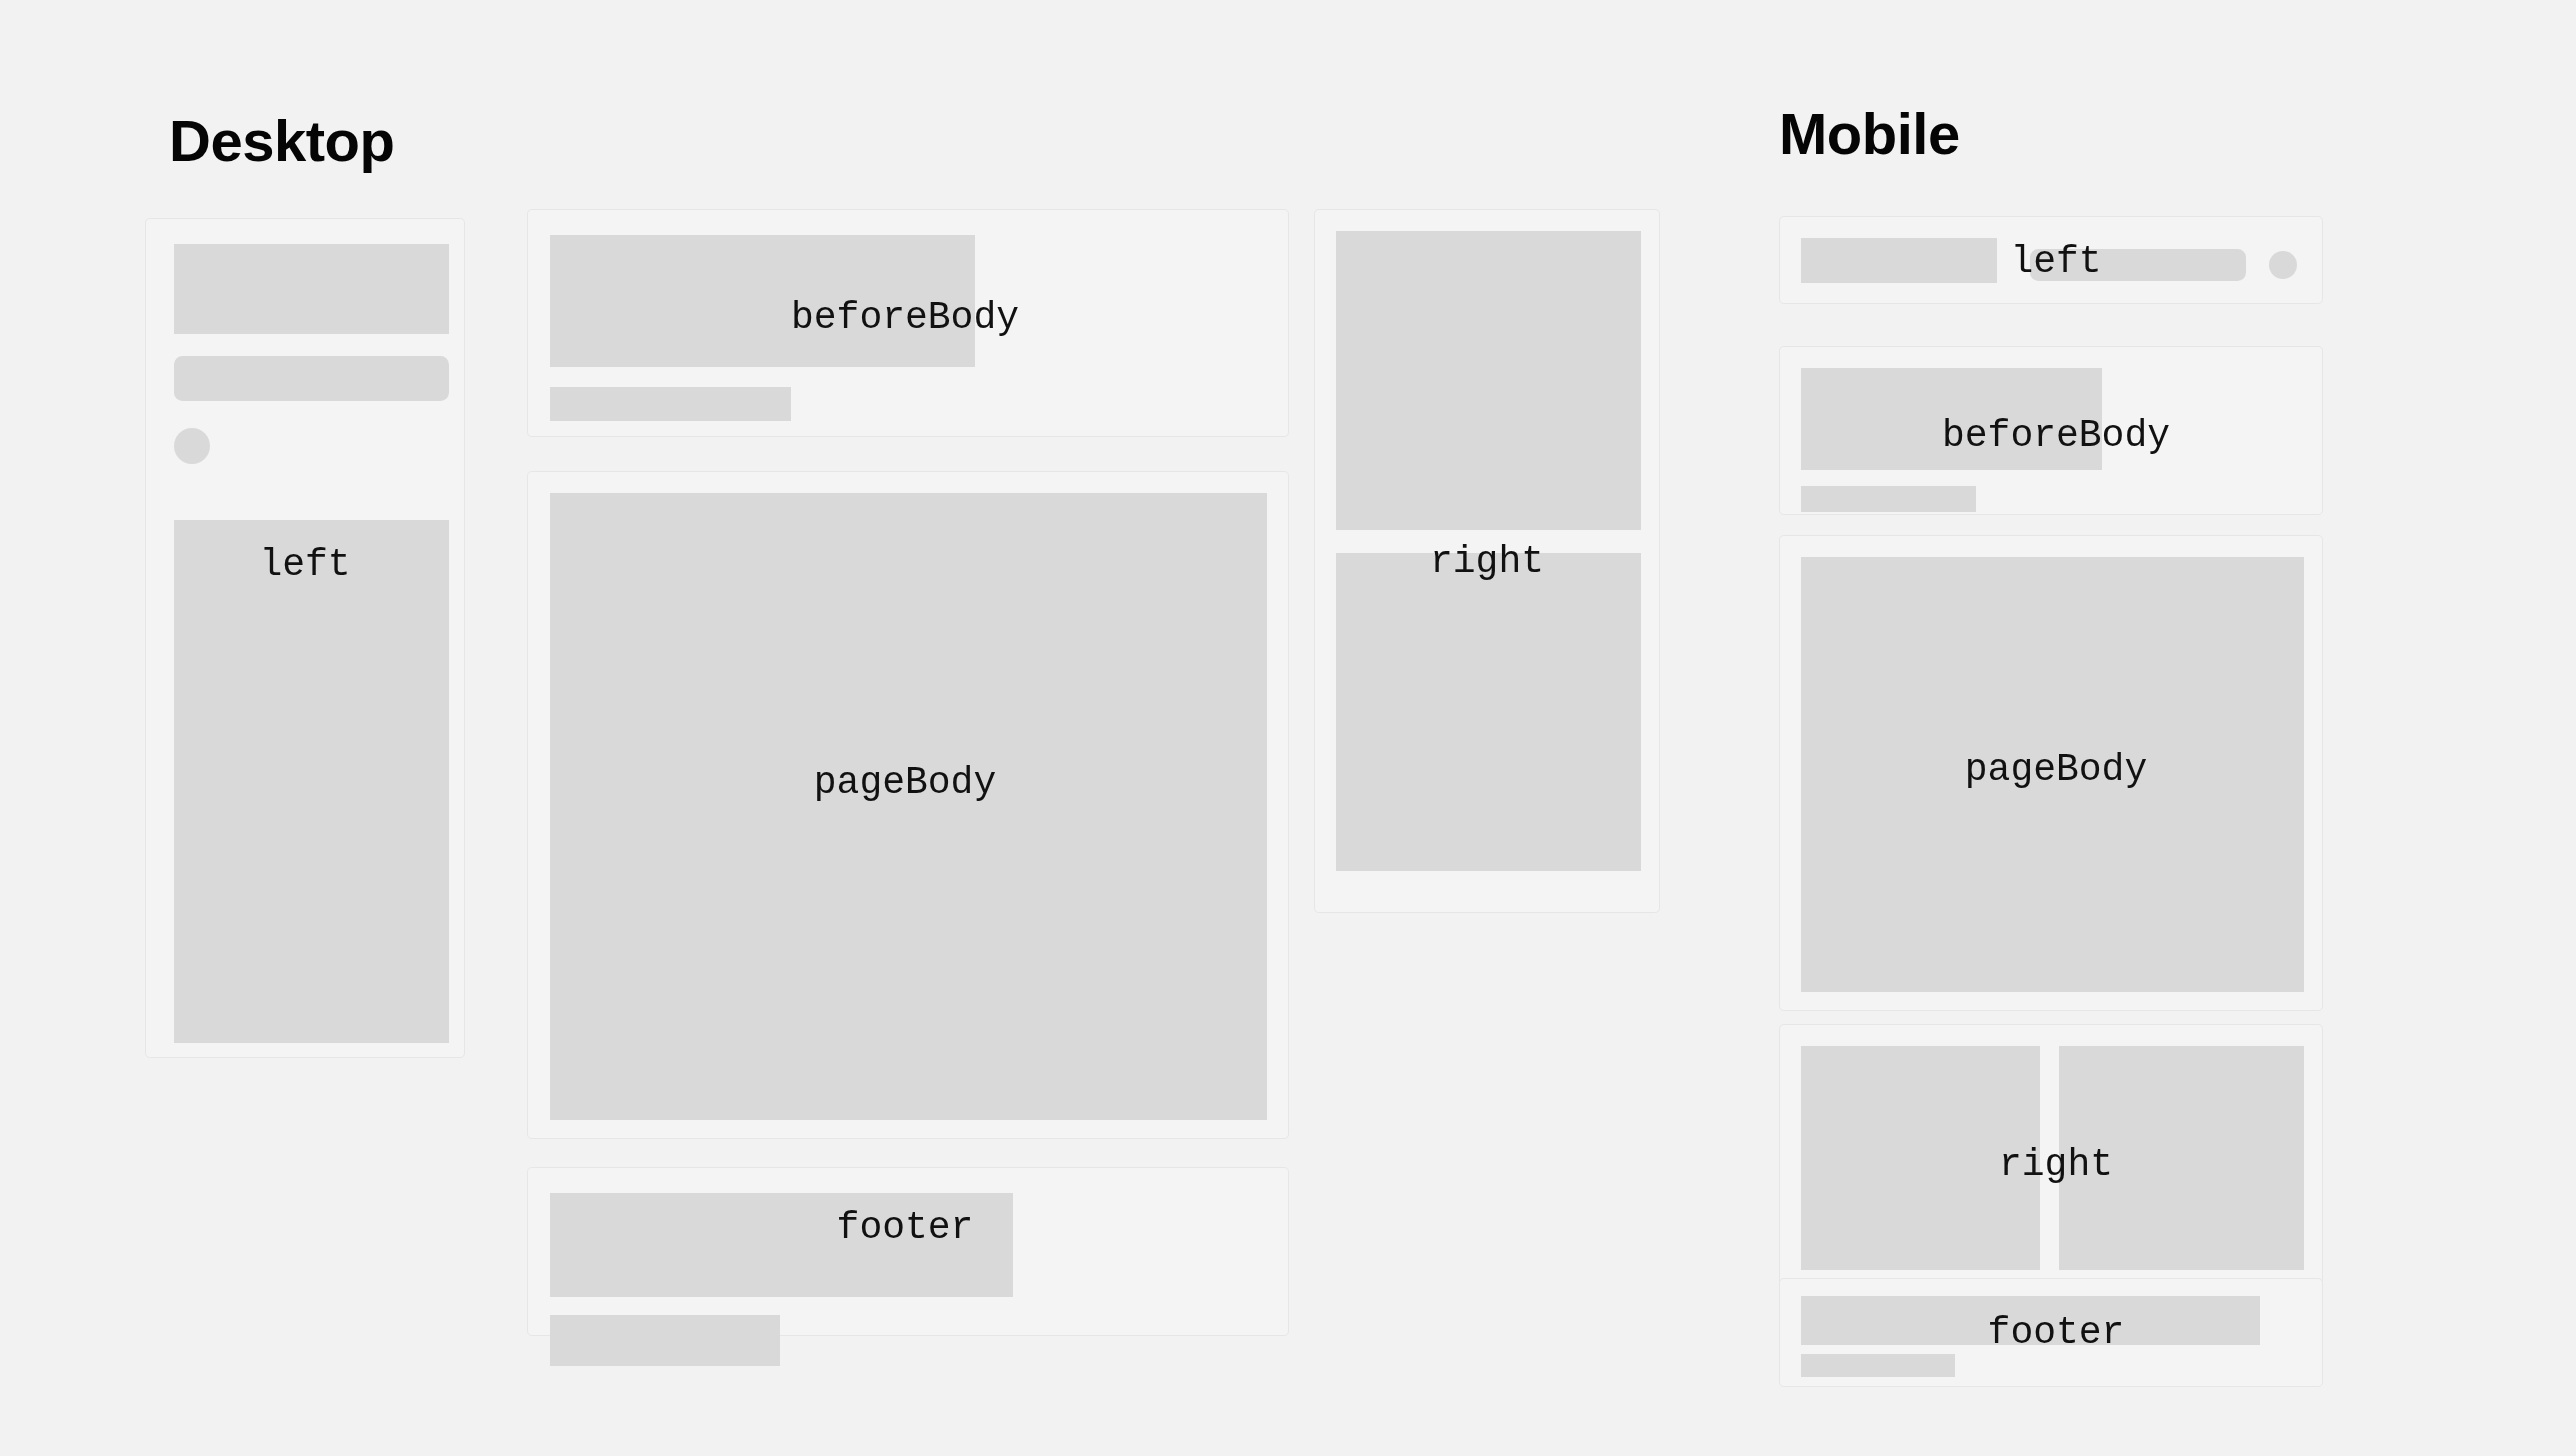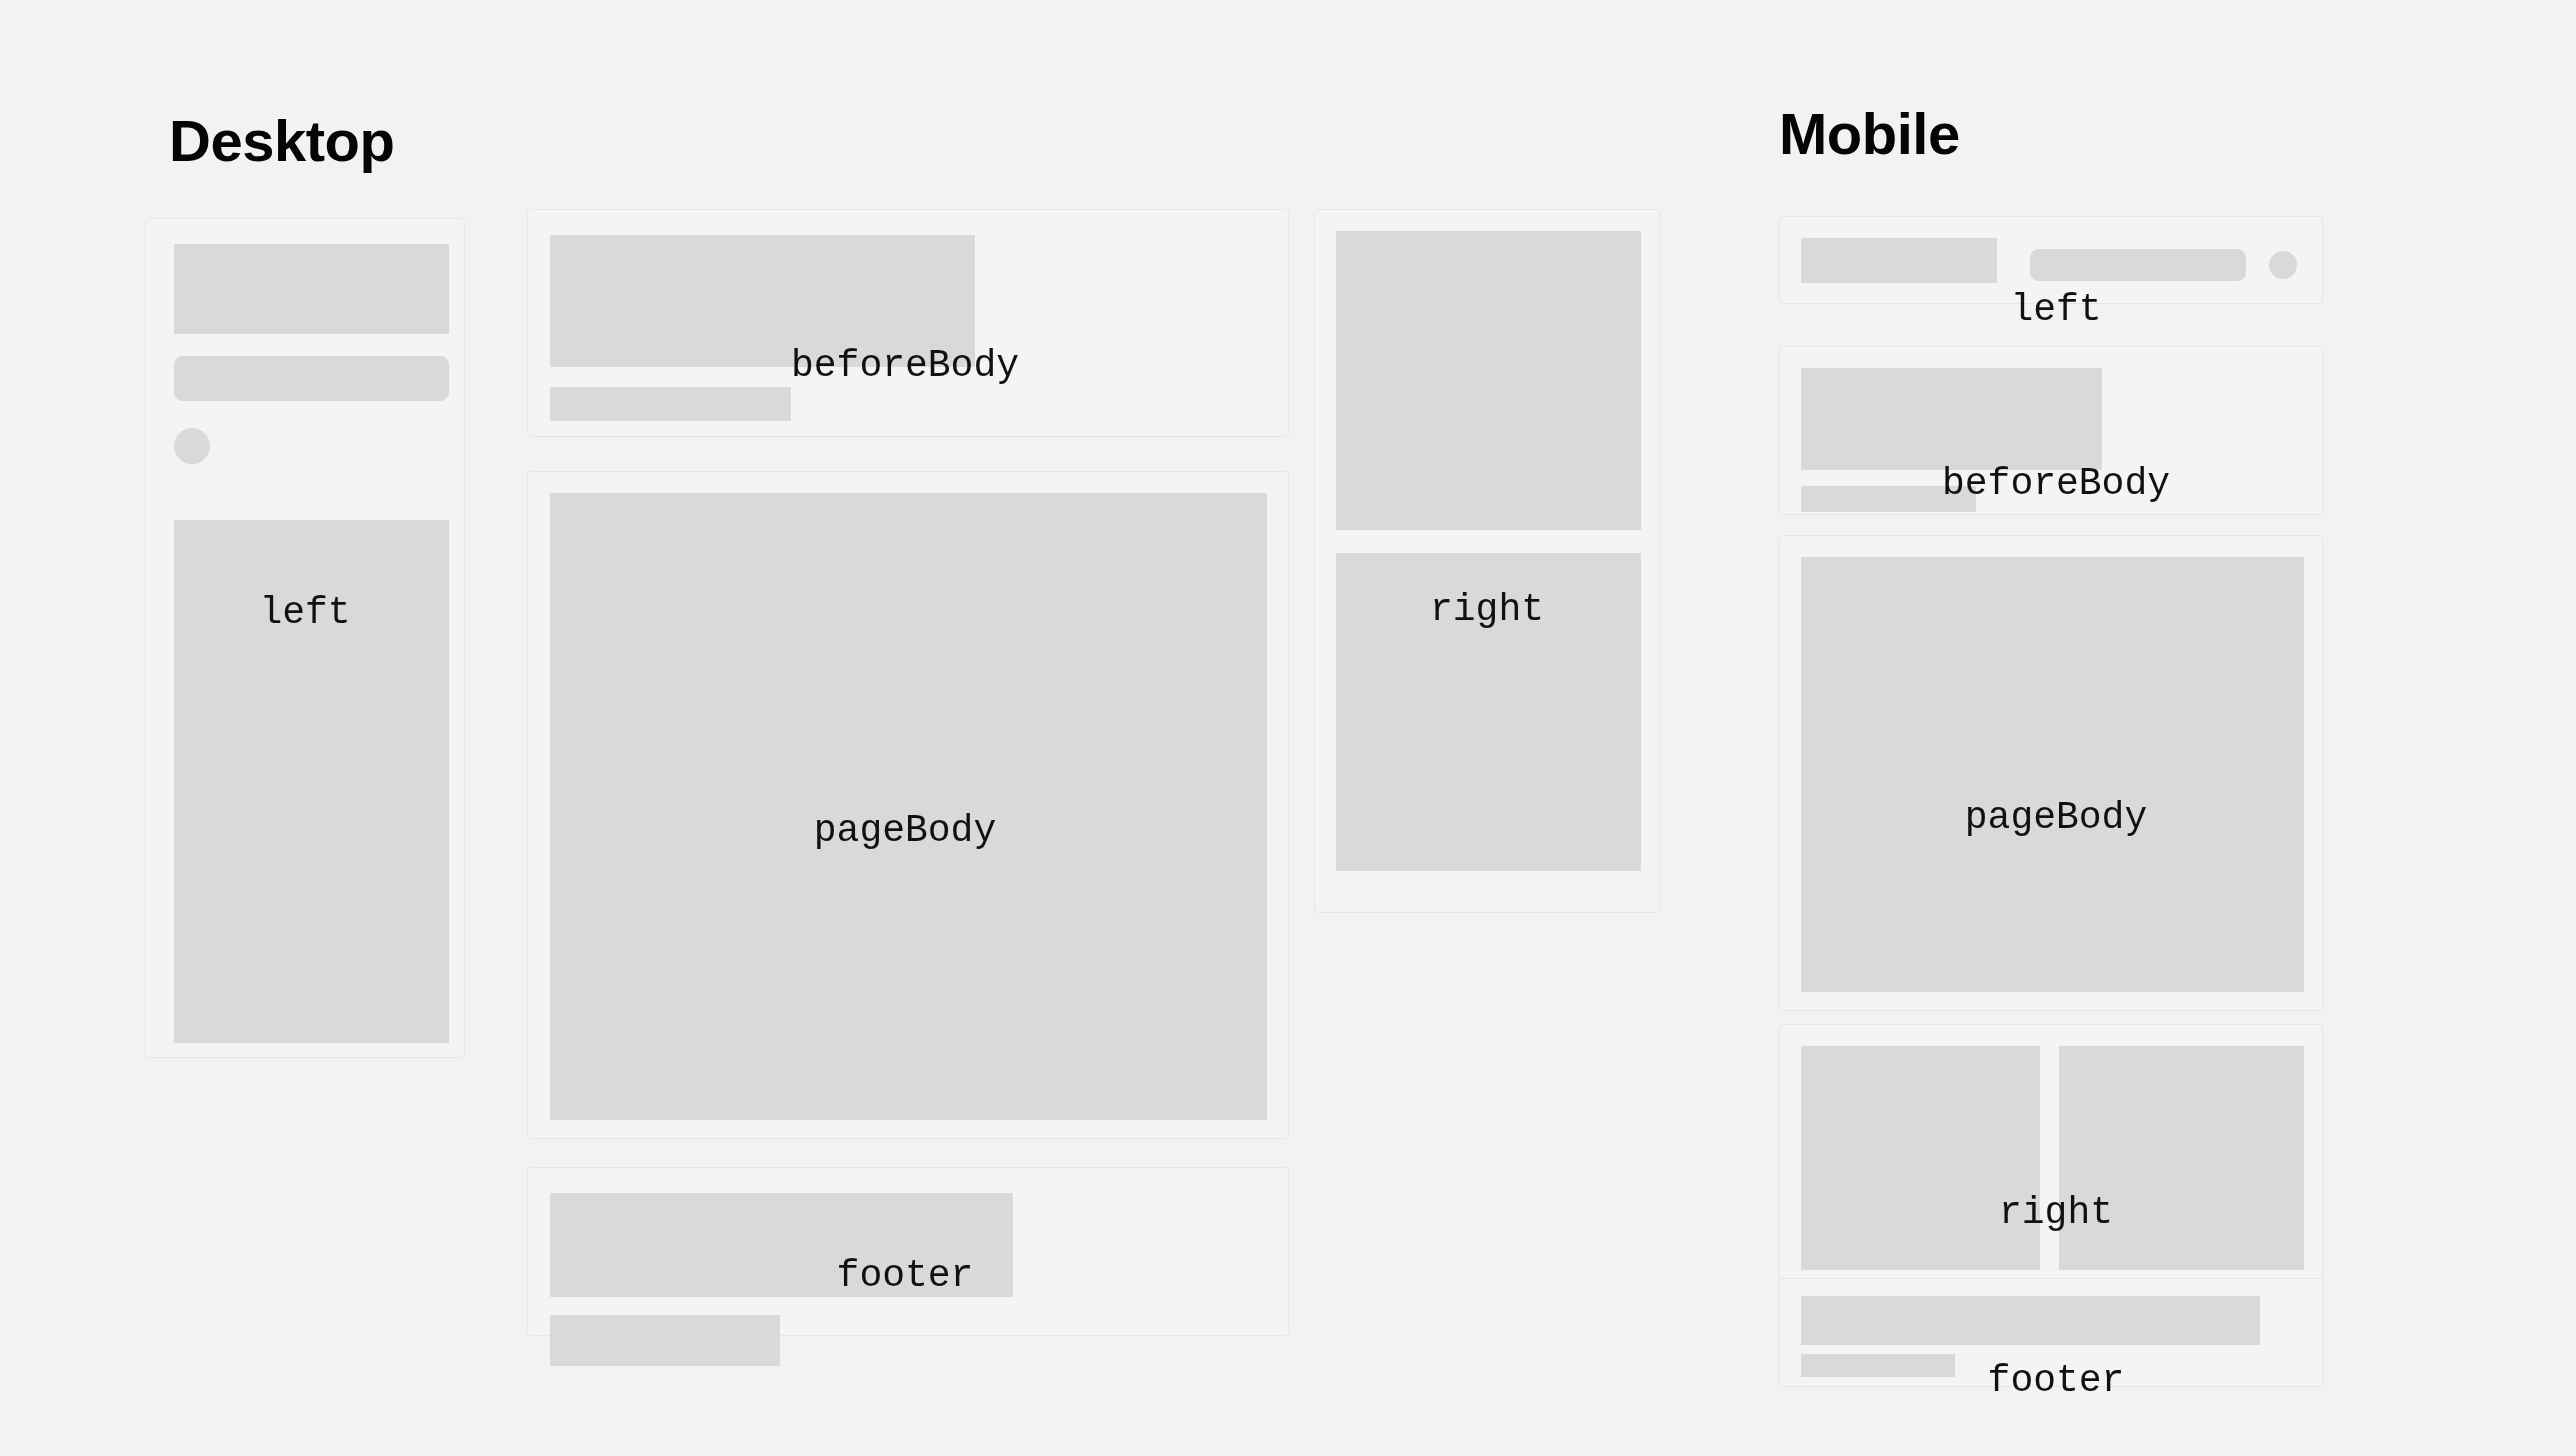--- a/index.html
+++ b/index.html
@@ -50,21 +50,20 @@
   
   .slot-label {
     position: absolute;
     font-family: "Liberation Mono", "DejaVu Sans Mono", monospace;
     font-size: 38px;
     line-height: 1;
     color: #111111;
     white-space: nowrap;
     text-align: center;
     pointer-events: none;
-    margin-top: 48px;
   }
   .slot-label.centered {
     transform: translateX(-50%);
   }
 </style>
 </head>
 <body>
 
 <h1 class="section-title" id="desktop-title">Desktop</h1>
 

